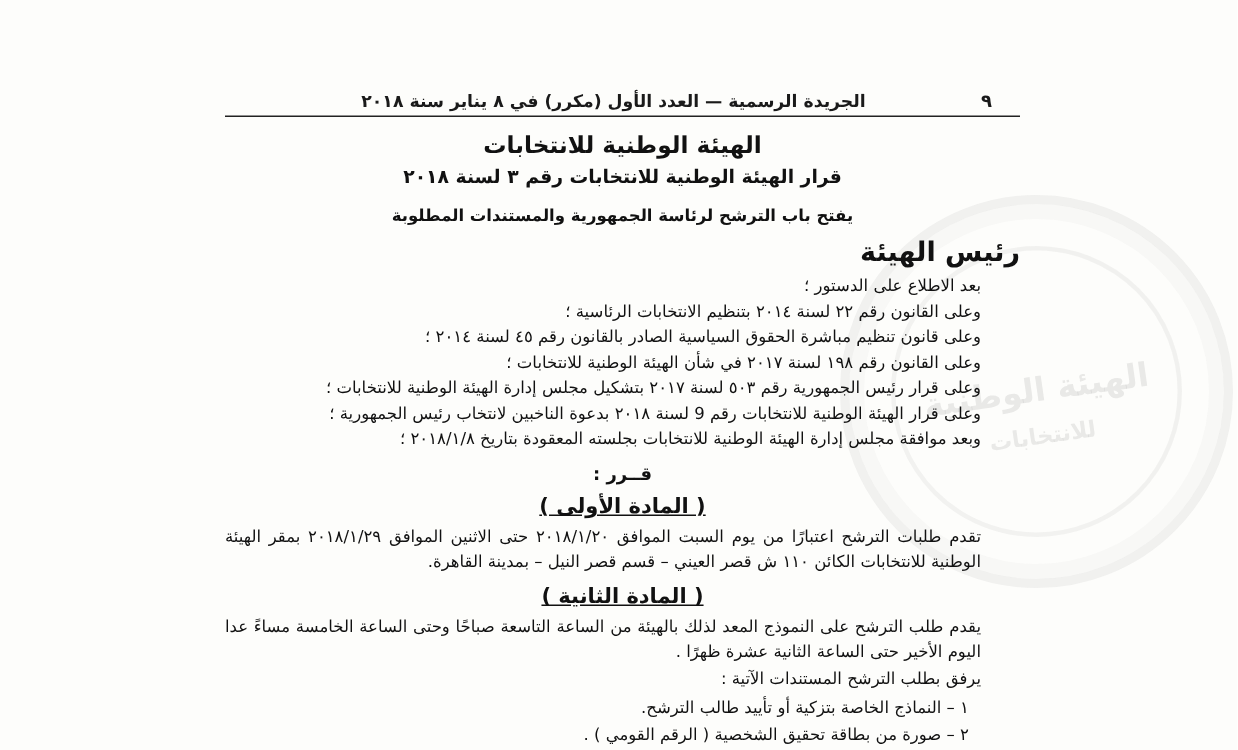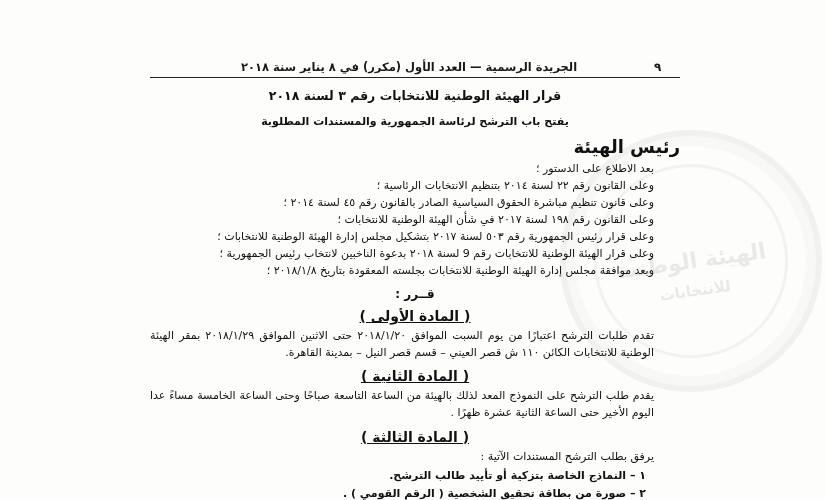--- a/index.html
+++ b/index.html
@@ -145,41 +145,42 @@
     margin: 7px 0 3px 0;
     text-decoration: underline;
   }
   .list {
     margin: 2px 0 0 0;
     padding-right: 34px;
     font-size: 11px;
     line-height: 1.6;
     text-align: right;
   }
-  .list div { margin-bottom: 1px; font-weight: bold; }
+  .list div { margin-bottom: 1px; }
 </style>
 </head>
 <body>
 
 <div class="page">
 
   <div class="watermark">
     <div class="watermark-inner"></div>
     <div class="watermark-text">الهيئة الوطنية</div>
     <div class="watermark-text second">للانتخابات</div>
   </div>
 
   <div class="content">
 
     <div class="header-row">
       <div class="header-page">٩</div>
       <div class="header-title">الجريدة الرسمية — العدد الأول (مكرر) في ٨ يناير سنة ٢٠١٨</div>
     </div>
     <div class="rule"></div>
 
+    <div class="doc-title">الهيئة الوطنية للانتخابات</div>
     <div class="doc-subtitle">قرار الهيئة الوطنية للانتخابات رقم ٣ لسنة ٢٠١٨</div>
     <div class="doc-subtitle2">يفتح باب الترشح لرئاسة الجمهورية والمستندات المطلوبة</div>
 
     <div class="section-label">رئيس الهيئة</div>
 
     <div class="para">بعد الاطلاع على الدستور ؛</div>
     <div class="para">وعلى القانون رقم ٢٢ لسنة ٢٠١٤ بتنظيم الانتخابات الرئاسية ؛</div>
     <div class="para">وعلى قانون تنظيم مباشرة الحقوق السياسية الصادر بالقانون رقم ٤٥ لسنة ٢٠١٤ ؛</div>
     <div class="para">وعلى القانون رقم ١٩٨ لسنة ٢٠١٧ في شأن الهيئة الوطنية للانتخابات ؛</div>
     <div class="para just">وعلى قرار رئيس الجمهورية رقم ٥٠٣ لسنة ٢٠١٧ بتشكيل مجلس إدارة الهيئة الوطنية للانتخابات ؛</div>
@@ -187,21 +188,20 @@
     <div class="para just">وبعد موافقة مجلس إدارة الهيئة الوطنية للانتخابات بجلسته المعقودة بتاريخ ٢٠١٨/١/٨ ؛</div>
 
     <div class="center-bold">قــرر :</div>
 
     <div class="article-head">( المادة الأولى )</div>
     <div class="para just">تقدم طلبات الترشح اعتبارًا من يوم السبت الموافق ٢٠١٨/١/٢٠ حتى الاثنين الموافق ٢٠١٨/١/٢٩ بمقر الهيئة الوطنية للانتخابات الكائن ١١٠ ش قصر العيني – قسم قصر النيل – بمدينة القاهرة.</div>
 
     <div class="article-head">( المادة الثانية )</div>
     <div class="para just">يقدم طلب الترشح على النموذج المعد لذلك بالهيئة من الساعة التاسعة صباحًا وحتى الساعة الخامسة مساءً عدا اليوم الأخير حتى الساعة الثانية عشرة ظهرًا .</div>
 
-    <div class="article-head">( المادة الثالثة )</div>
     <div class="para">يرفق بطلب الترشح المستندات الآتية :</div>
     <div class="list">
       <div>١ – النماذج الخاصة بتزكية أو تأييد طالب الترشح.</div>
       <div>٢ – صورة من بطاقة تحقيق الشخصية ( الرقم القومي ) .</div>
     </div>
 
   </div>
 </div>
 
 </body></html>

